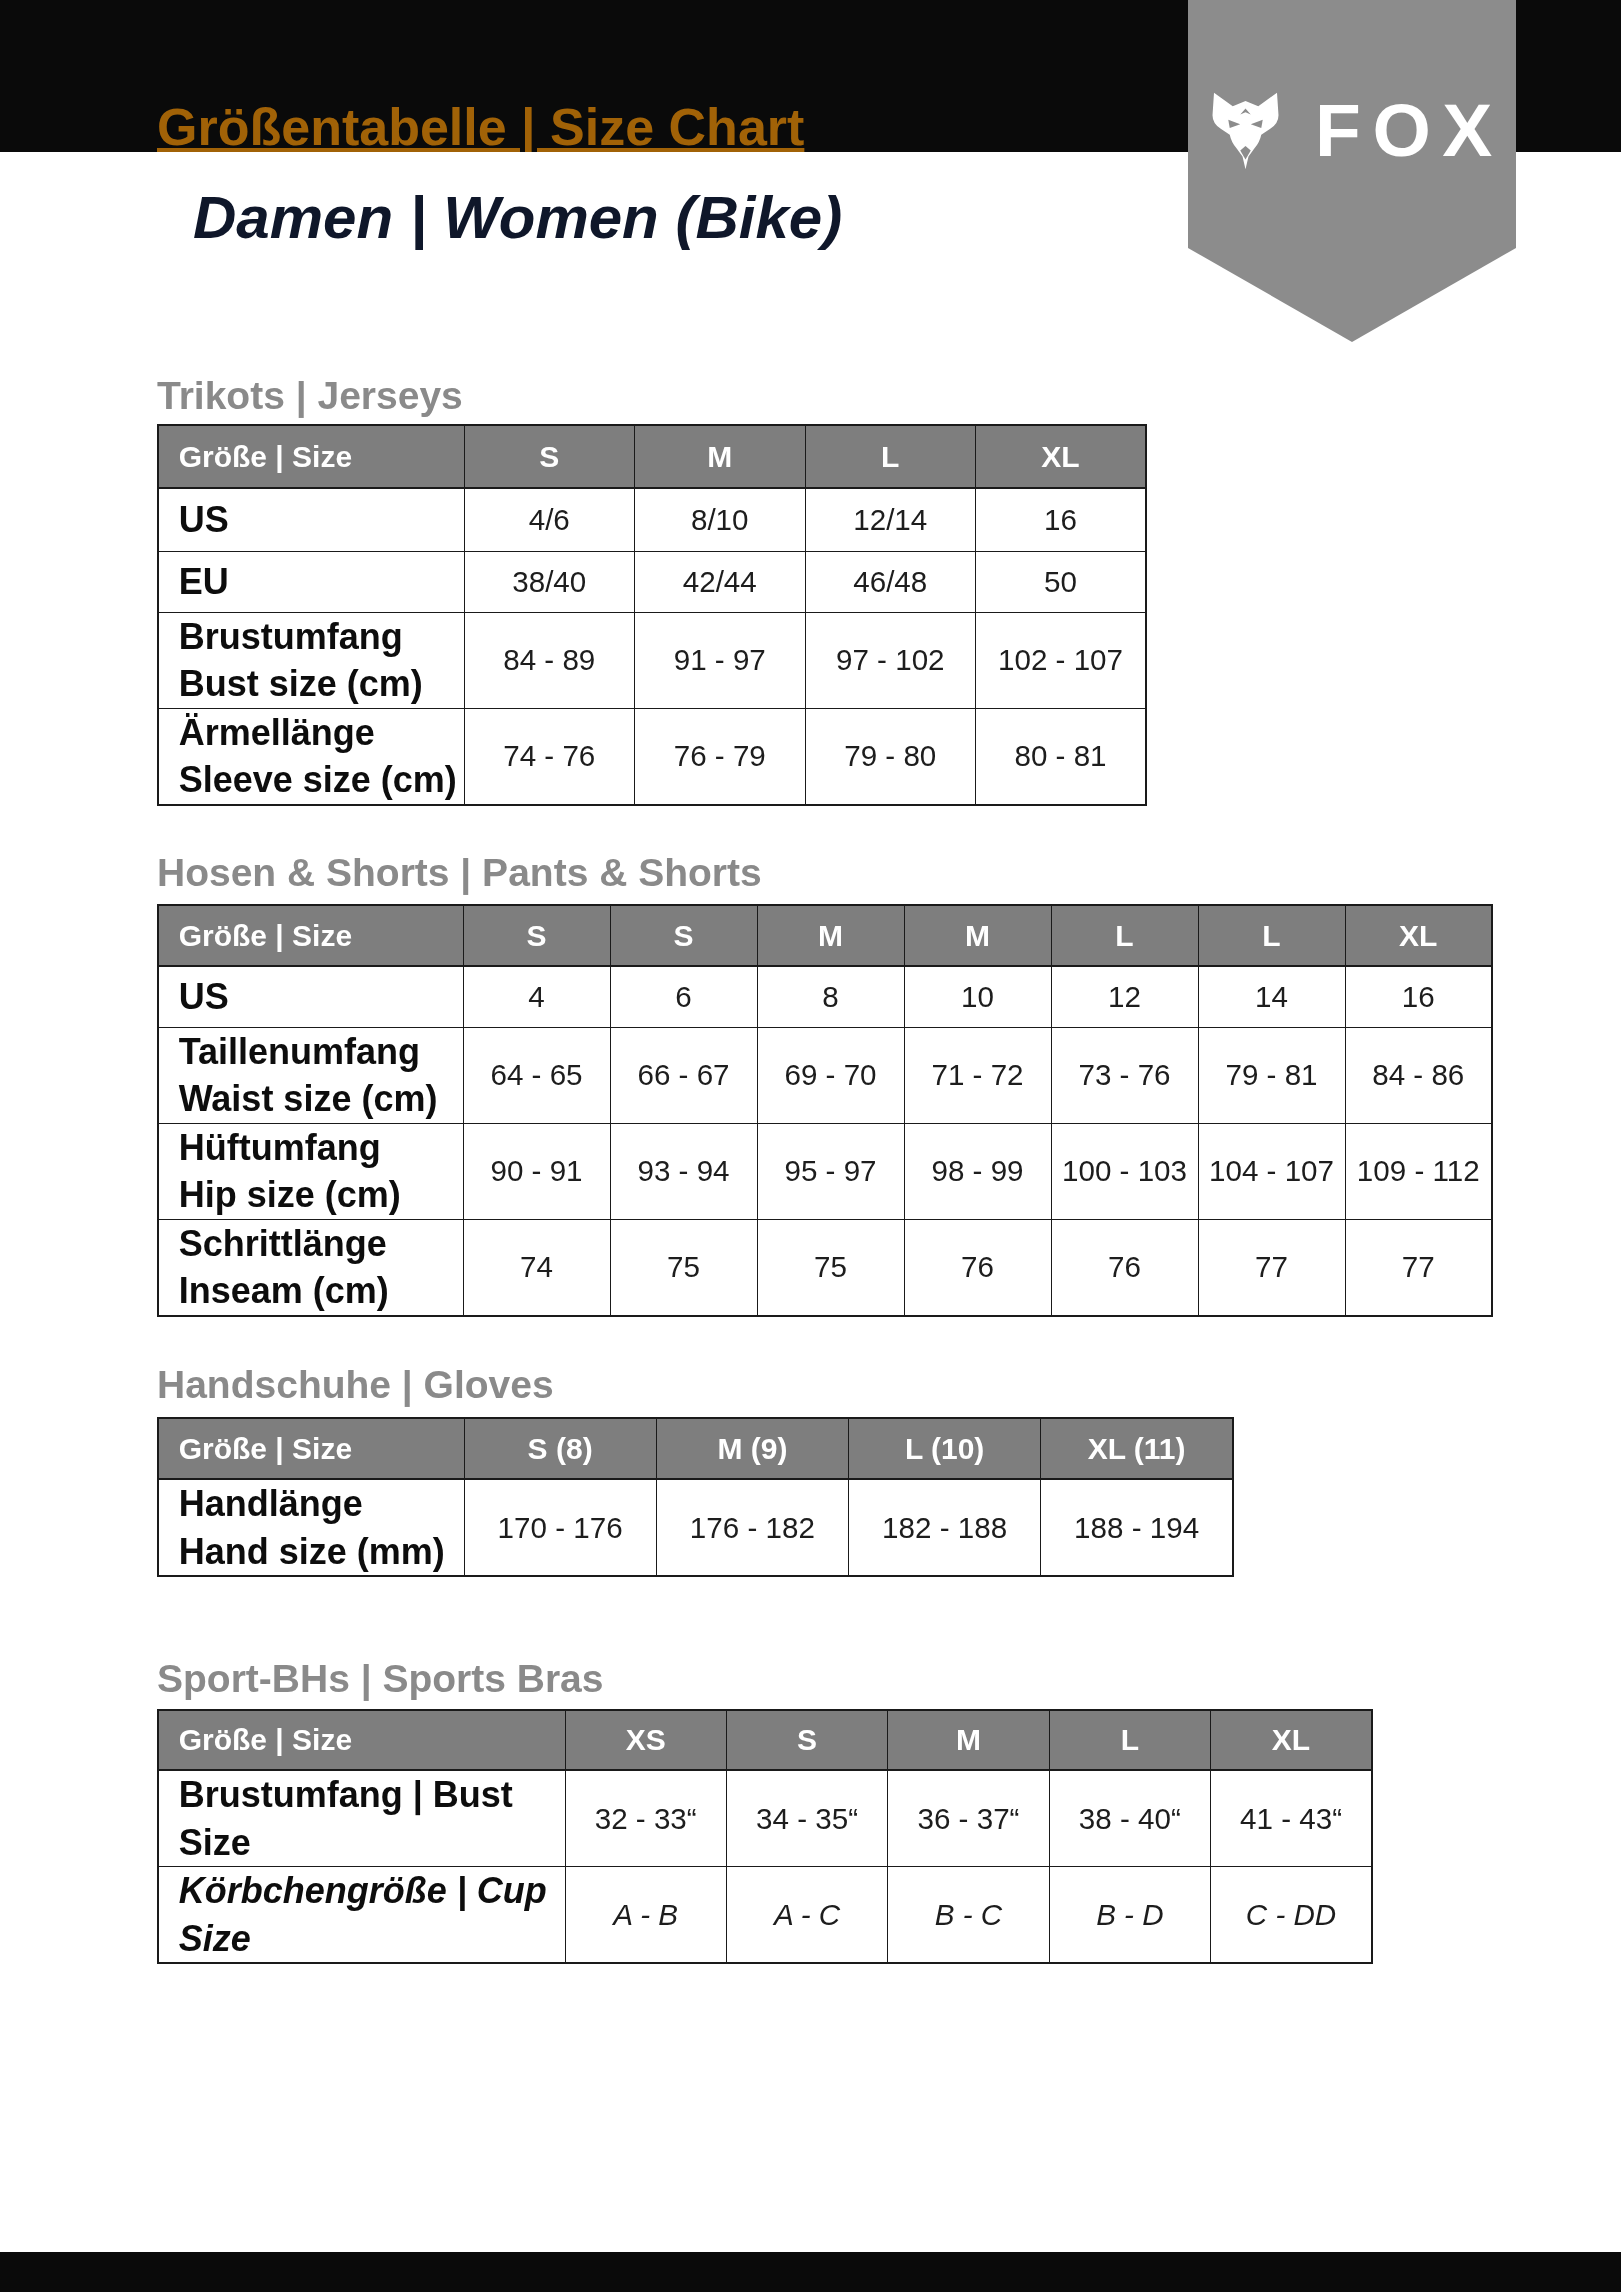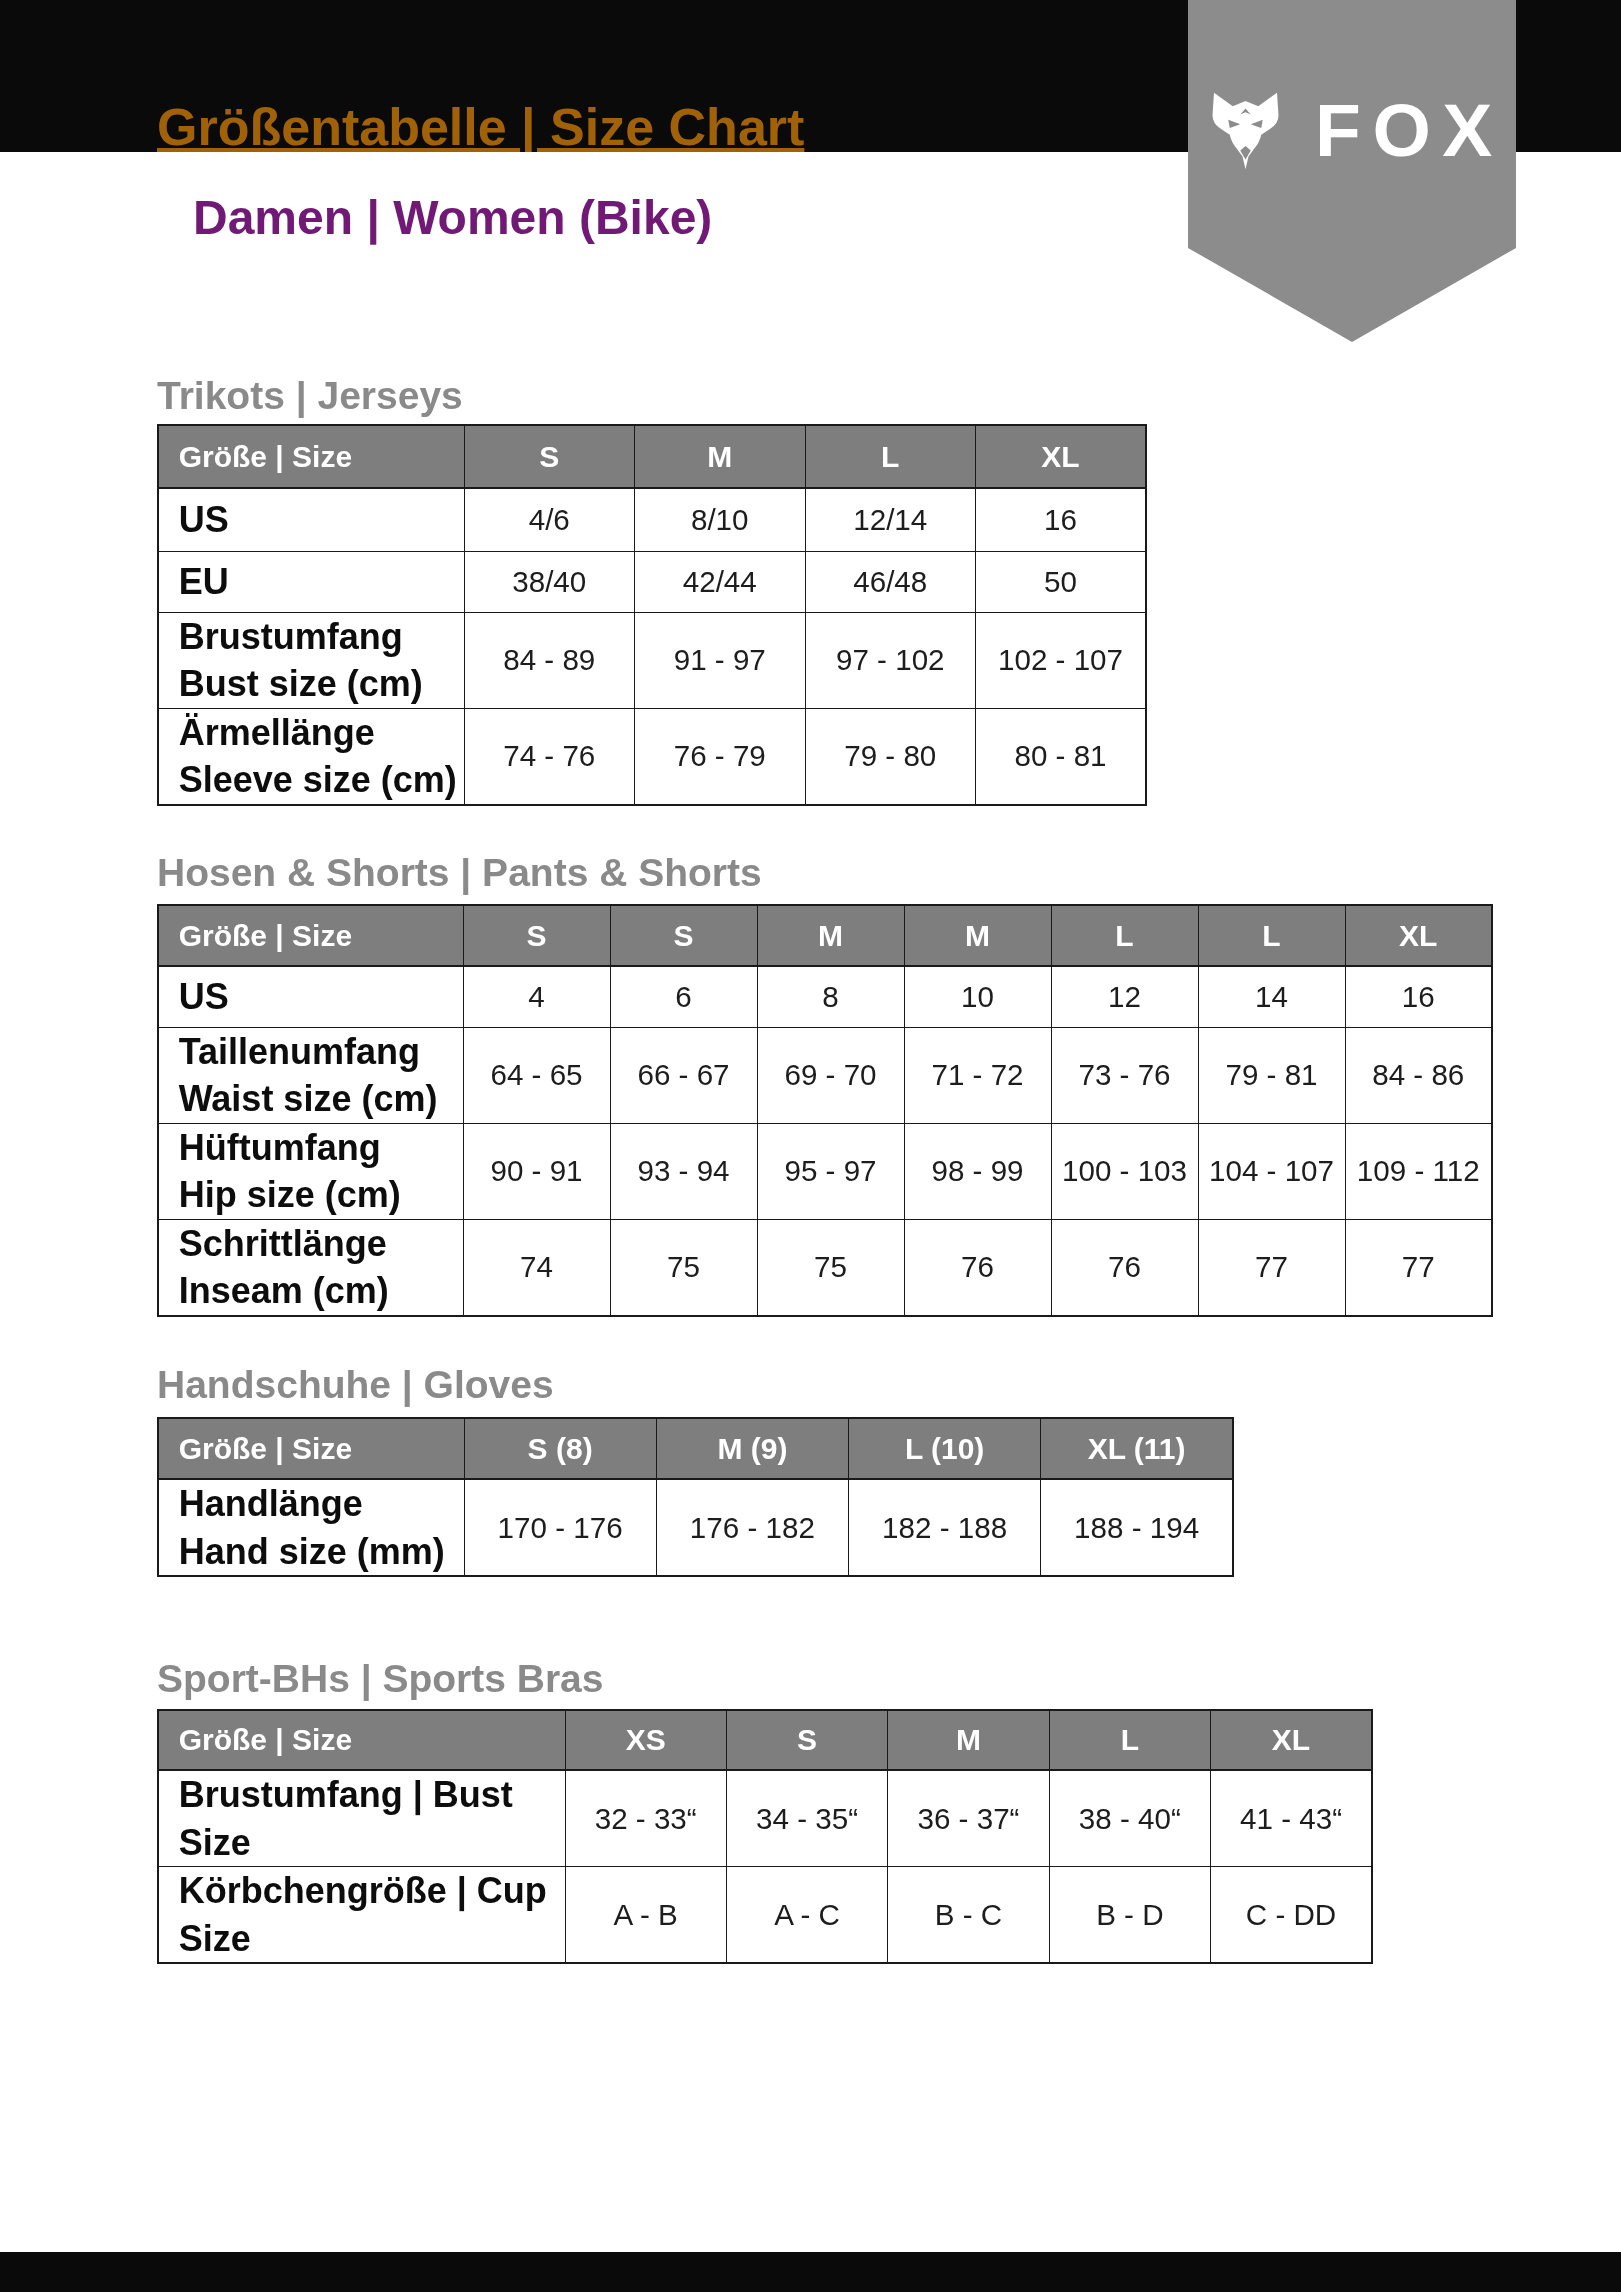--- a/index.html
+++ b/index.html
@@ -13,22 +13,23 @@
     position:absolute; left:0; top:0; width:1621px; height:152px;
     background:#0a0a0a; overflow:hidden;
   }
   .main-title {
     position:absolute; left:157px; top:93px;
     font-size:52px; line-height:68px; font-weight:700; color:#a16207;
     white-space:nowrap; letter-spacing:0px;text-decoration:underline;
   }
   .subtitle {
     position:absolute; left:193px; top:184px;
-    font-size:48px; line-height:68px; font-weight:700; color:#701a75;
+    font-size:60px; line-height:68px; font-weight:700; color:#0f172a;
     white-space:nowrap;
+    font-style:italic;
   }
 
   
   .ribbon {
     position:absolute; left:1188px; top:0; width:328px; height:342px;
     background:#8c8c8c;
     clip-path:polygon(0 0, 100% 0, 100% 72.5%, 50% 100%, 0 72.5%);
   }
   .fox-head { position:absolute; left:19.7px; top:88px; width:75px; height:86px; }
   .brand {
@@ -79,21 +80,21 @@
   #t2 tbody tr:nth-child(1) { height:61px; }
   #t2 tbody tr:nth-child(2) { height:92px; }
   #t2 tbody tr:nth-child(3) { height:93px; }
   #t2 tbody tr:nth-child(4) { height:90px;padding-left:36px; }
 
   #t3 thead tr { height:61px; }
   #t3 tbody tr:nth-child(1) { height:94px;padding-left:23px; }
 
   #t4 thead tr { height:60px; }
   #t4 tbody tr:nth-child(1) { height:79px; }
-  #t4 tbody tr:nth-child(2) { height:95px; }
+  #t4 tbody tr:nth-child(2) { height:95px;font-style:italic; }
 
   
   .bottom-band {
     position:absolute; left:0; top:2252px; width:1621px; height:40px;
     background:#0a0a0a;
   }
 </style>
 </head>
 <body>
 

